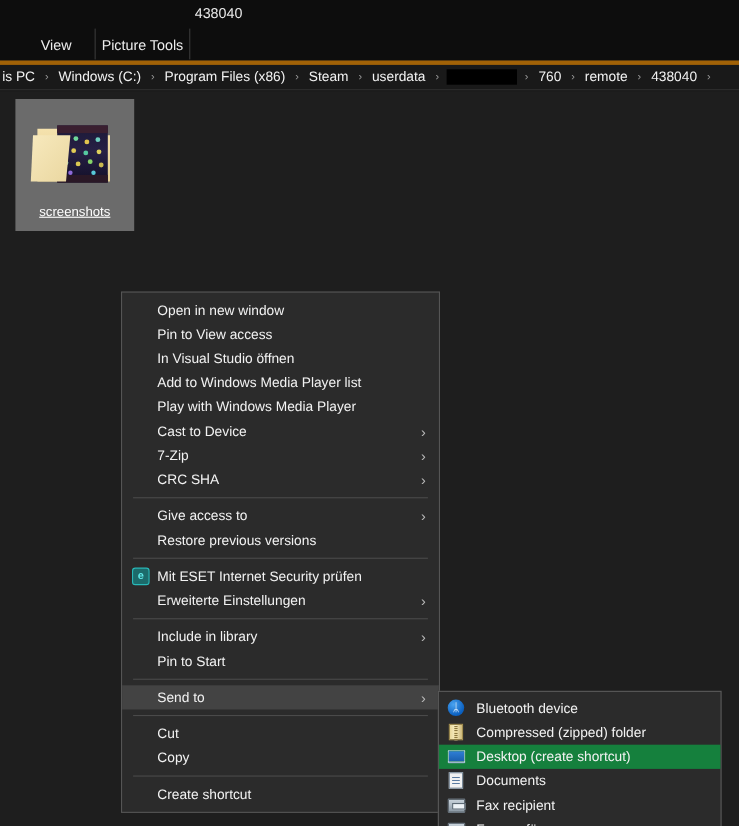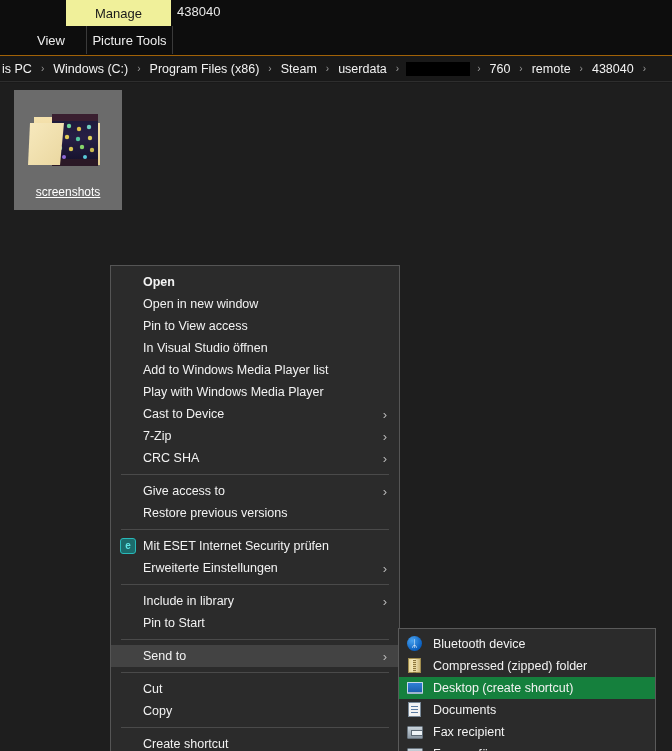--- a/index.html
+++ b/index.html
@@ -63,21 +63,21 @@
     border-left: 1px solid #3a3a3a;
     border-right: 1px solid #3a3a3a;
   }
 
   
   #addressbar {
     position: absolute;
     left: 0; top: 55px;
     width: 672px; height: 27px;
     background: #191919;
-    border-top: 1px solid #a16207;
+    border-top: 4px solid #a16207;
     border-bottom: 1px solid #2e2e2e;
     display: flex;
     align-items: center;
     padding-left: 0px;
     box-sizing: border-box;
   }
   .crumb {
     font-size: 12.5px;
     color: #f2f2f2;
     white-space: nowrap;
@@ -269,23 +269,20 @@
     content: "";
     position: absolute; left: 3px; top: 3px; width: 10px; height: 4px;
     background: #eef3f7;
     border: 1px solid #5d6a75;
   }
 </style>
 </head>
 <body>
 
 <div id="ribbon">
-  <div id="tab-manage">
-    <span>Manage</span>
-  </div>
   <div id="ctx-label-438040">438040</div>
   <div id="tab-view">
     <span>View</span>
   </div>
   <div id="tab-picture-tools">
     <span>Picture Tools</span>
   </div>
 </div>
 
 <div id="addressbar">
@@ -352,23 +349,20 @@
           <circle cx="59" cy="54" r="2" fill="#58c8d8"></circle>
         </g>
 
         <path d="M4 20 L38 20 L34 62 L2 62 Z" fill="url(#ffront)"></path>
       </svg>
     </div>
     <div id="folder-label">screenshots</div>
   </div>
 
   <div id="context-menu">
-      <div class="mi bold">
-        <span>Open</span>
-      </div>
       <div class="mi">
         <span>Open in new window</span>
       </div>
       <div class="mi">
         <span>Pin to View access</span>
       </div>
       <div class="mi">
         <span>In Visual Studio öffnen</span>
       </div>
       <div class="mi">

